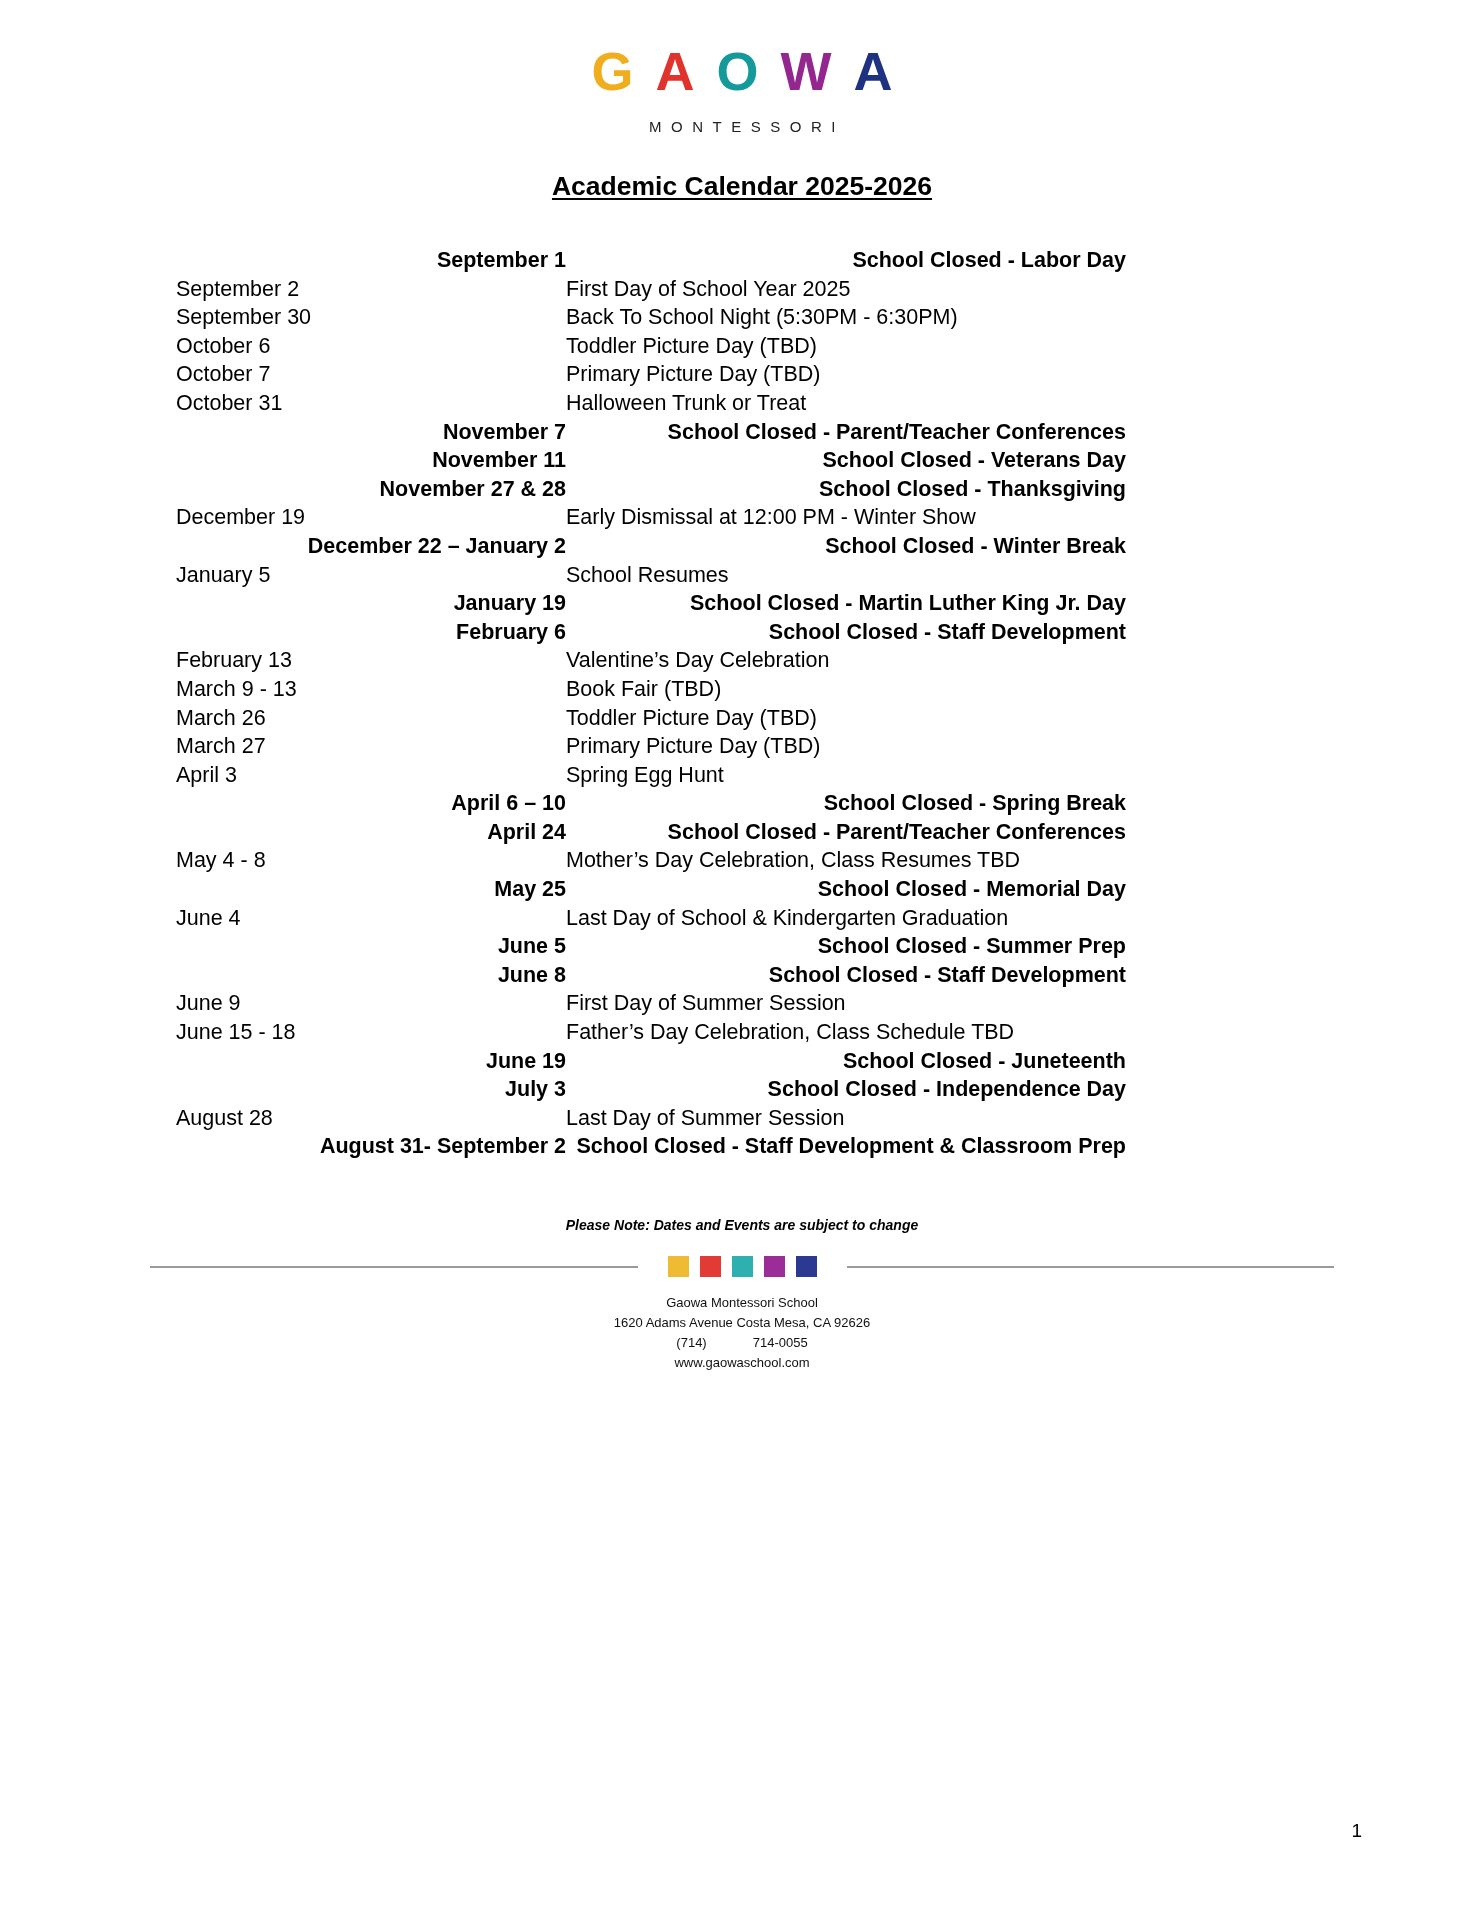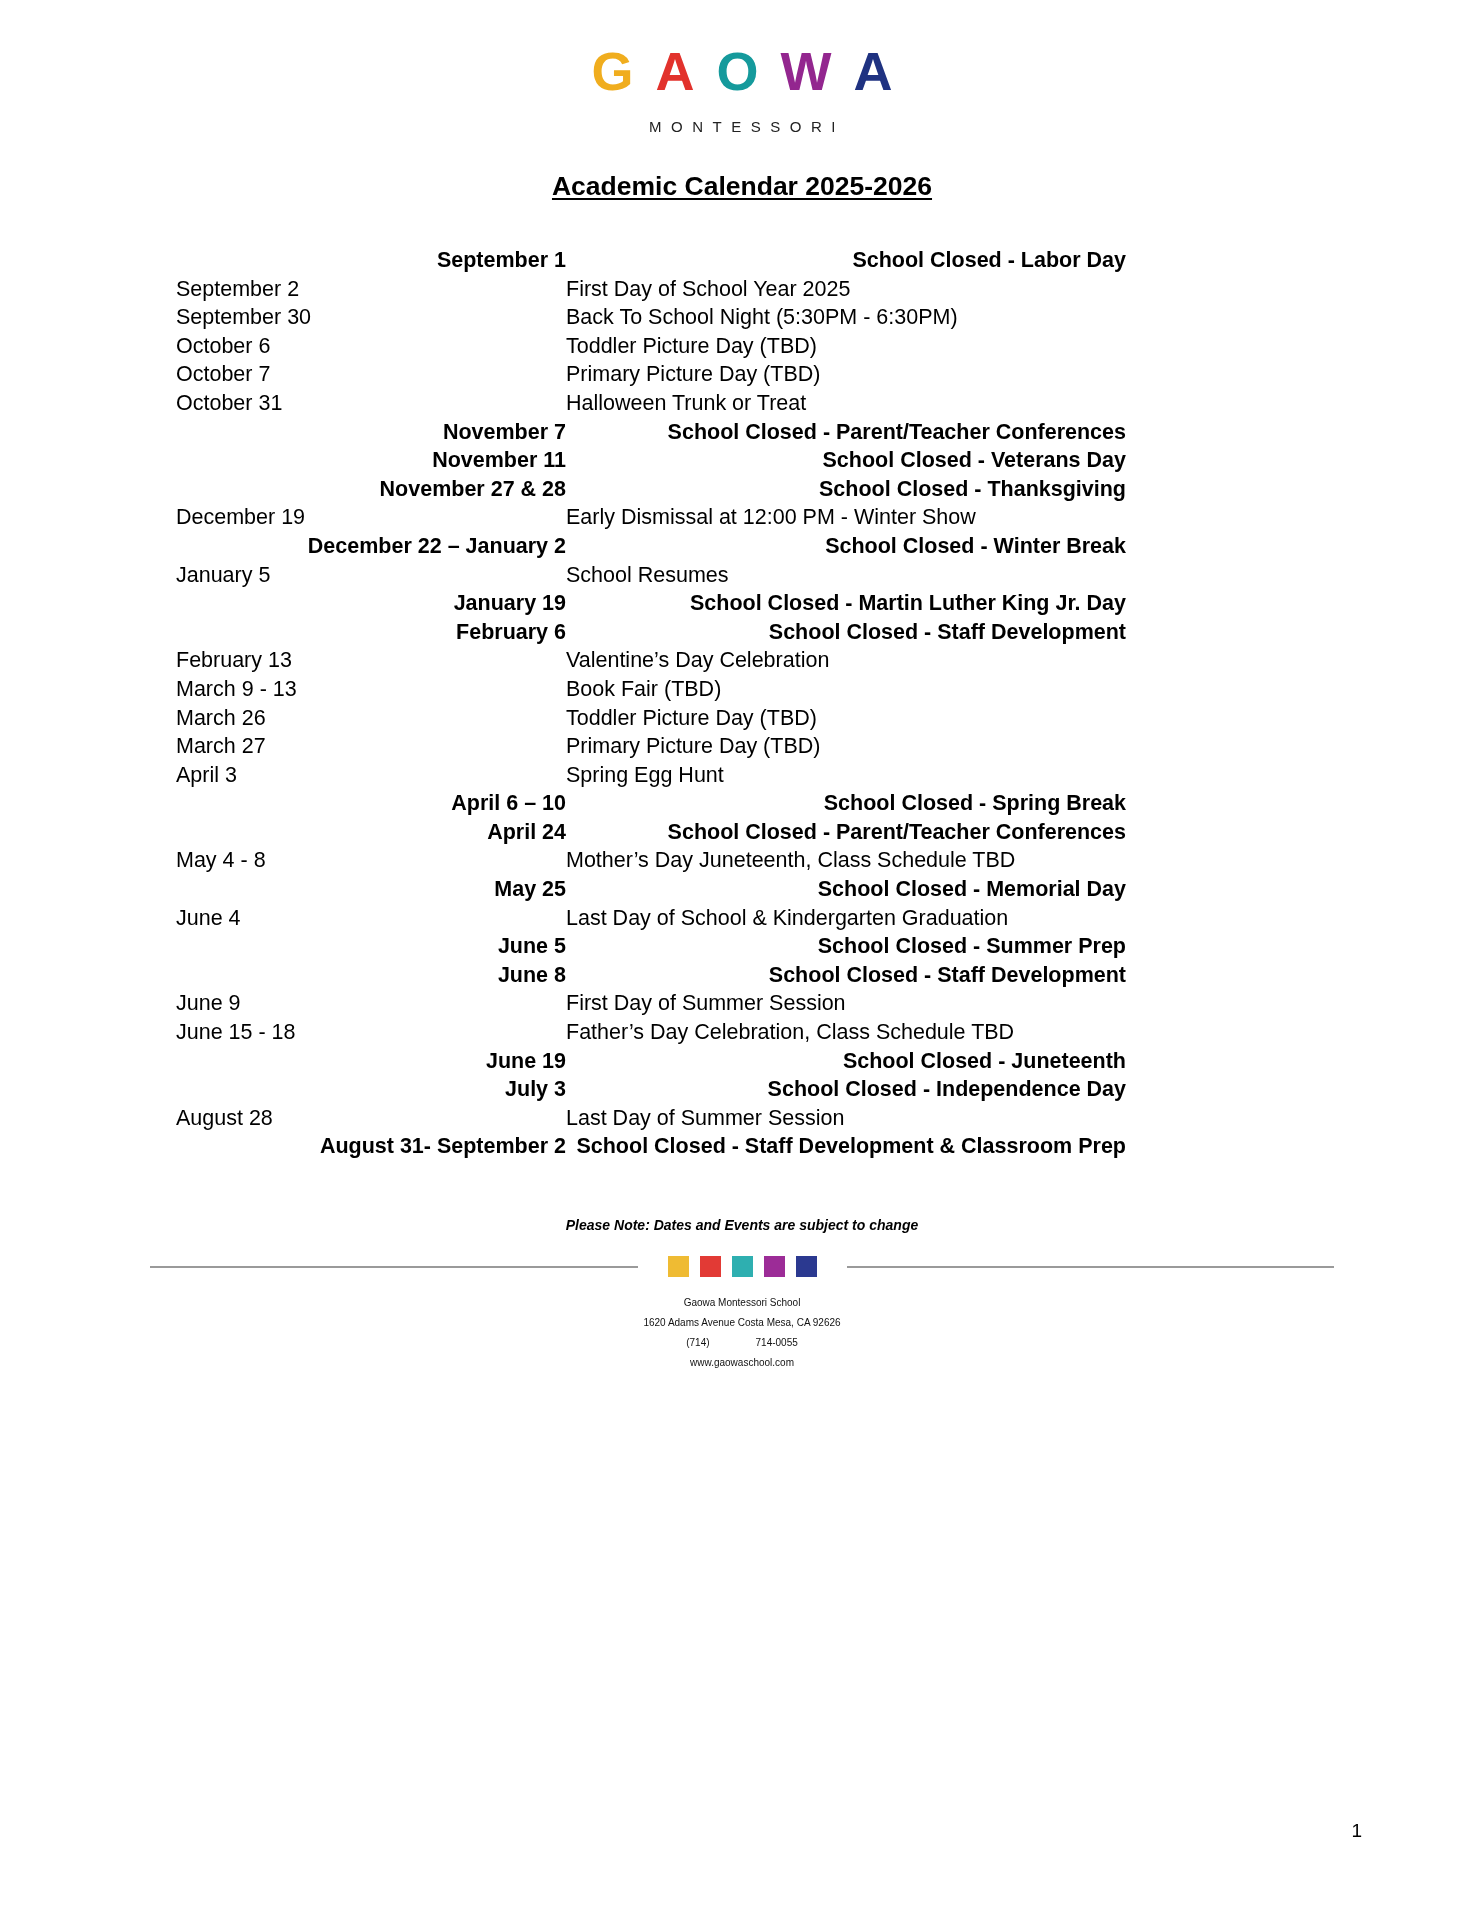--- a/index.html
+++ b/index.html
@@ -105,21 +105,21 @@
   }
   .swatch {
     width: 21px;
     height: 21px;
   }
 
   
   .footer {
     margin-top: 16px;
     text-align: center;
-    font-size: 10px;
+    font-size: 13px;
     line-height: 20px;
     color: #111111;
   }
   .footer .phone-gap { display: inline-block; width: 46px; }
 
   .page-number {
     position: absolute;
     right: 122px;
     bottom: 78px;
     font-size: 19px;
@@ -220,21 +220,21 @@
     <div class="cal-row bold">
       <div class="cal-date">April 6 – 10</div>
       <div class="cal-event">School Closed - Spring Break</div>
     </div>
     <div class="cal-row bold">
       <div class="cal-date">April 24</div>
       <div class="cal-event">School Closed - Parent/Teacher Conferences</div>
     </div>
     <div class="cal-row">
       <div class="cal-date">May 4 - 8</div>
-      <div class="cal-event">Mother’s Day Juneteenth, Class Schedule TBD</div>
+      <div class="cal-event">Mother’s Day Celebration, Class Resumes TBD</div>
     </div>
     <div class="cal-row bold">
       <div class="cal-date">May 25</div>
       <div class="cal-event">School Closed - Memorial Day</div>
     </div>
     <div class="cal-row">
       <div class="cal-date">June 4</div>
       <div class="cal-event">Last Day of School &amp; Kindergarten Graduation</div>
     </div>
     <div class="cal-row bold">

